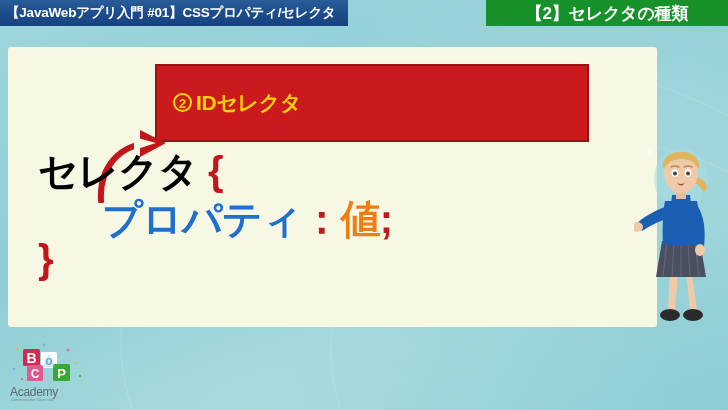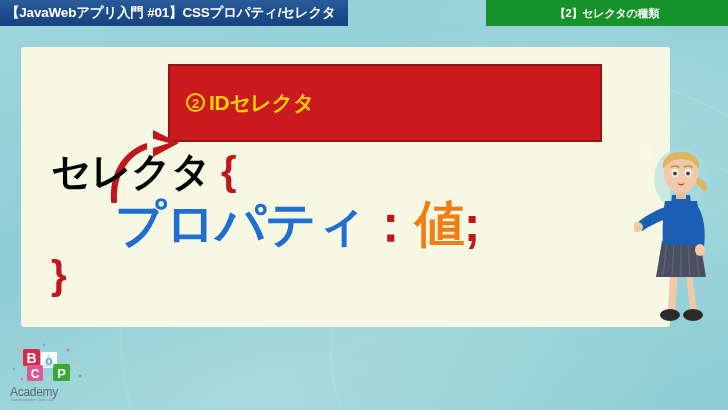--- a/index.html
+++ b/index.html
@@ -75,30 +75,30 @@
     position: absolute;
     right: 0;
     top: 0;
     width: 242px;
     height: 26px;
     display: flex;
     align-items: center;
     justify-content: center;
     background: #17922a;
     color: #ffffff;
-    font-size: 11px;
+    font-size: 17px;
     font-weight: bold;
     letter-spacing: -0.2px;
     white-space: nowrap;
   }
 
   
   .panel {
     position: absolute;
-    left: 21px;
+    left: 8px;
     top: 47px;
     width: 649px;
     height: 280px;
     background: #f7f8e3;
     border-radius: 3px;
   }
 
   
   .callout {
     position: absolute;
@@ -161,21 +161,21 @@
     left: 30px;
     top: 104px;
     font-weight: bold;
     letter-spacing: -1px;
   }
   .syn-line {
     white-space: nowrap;
     line-height: 1.0;
   }
   .syn-line.l1 { font-size: 40px; margin-bottom: 8px; }
-  .syn-line.l2 { font-size: 50px; padding-left: 64px; margin-bottom: 6px; }
+  .syn-line.l2 { font-size: 40px; padding-left: 64px; }
   .syn-line.l3 { font-size: 40px; }
 
   .tok-selector { color: #000000; }
   .tok-brace    { color: #c2161c; }
   .tok-prop     { color: #1f6fd0; }
   .tok-colon    { color: #c2161c; }
   .tok-value    { color: #f07c12; }
   .tok-semi     { color: #c2161c; }
 
   

